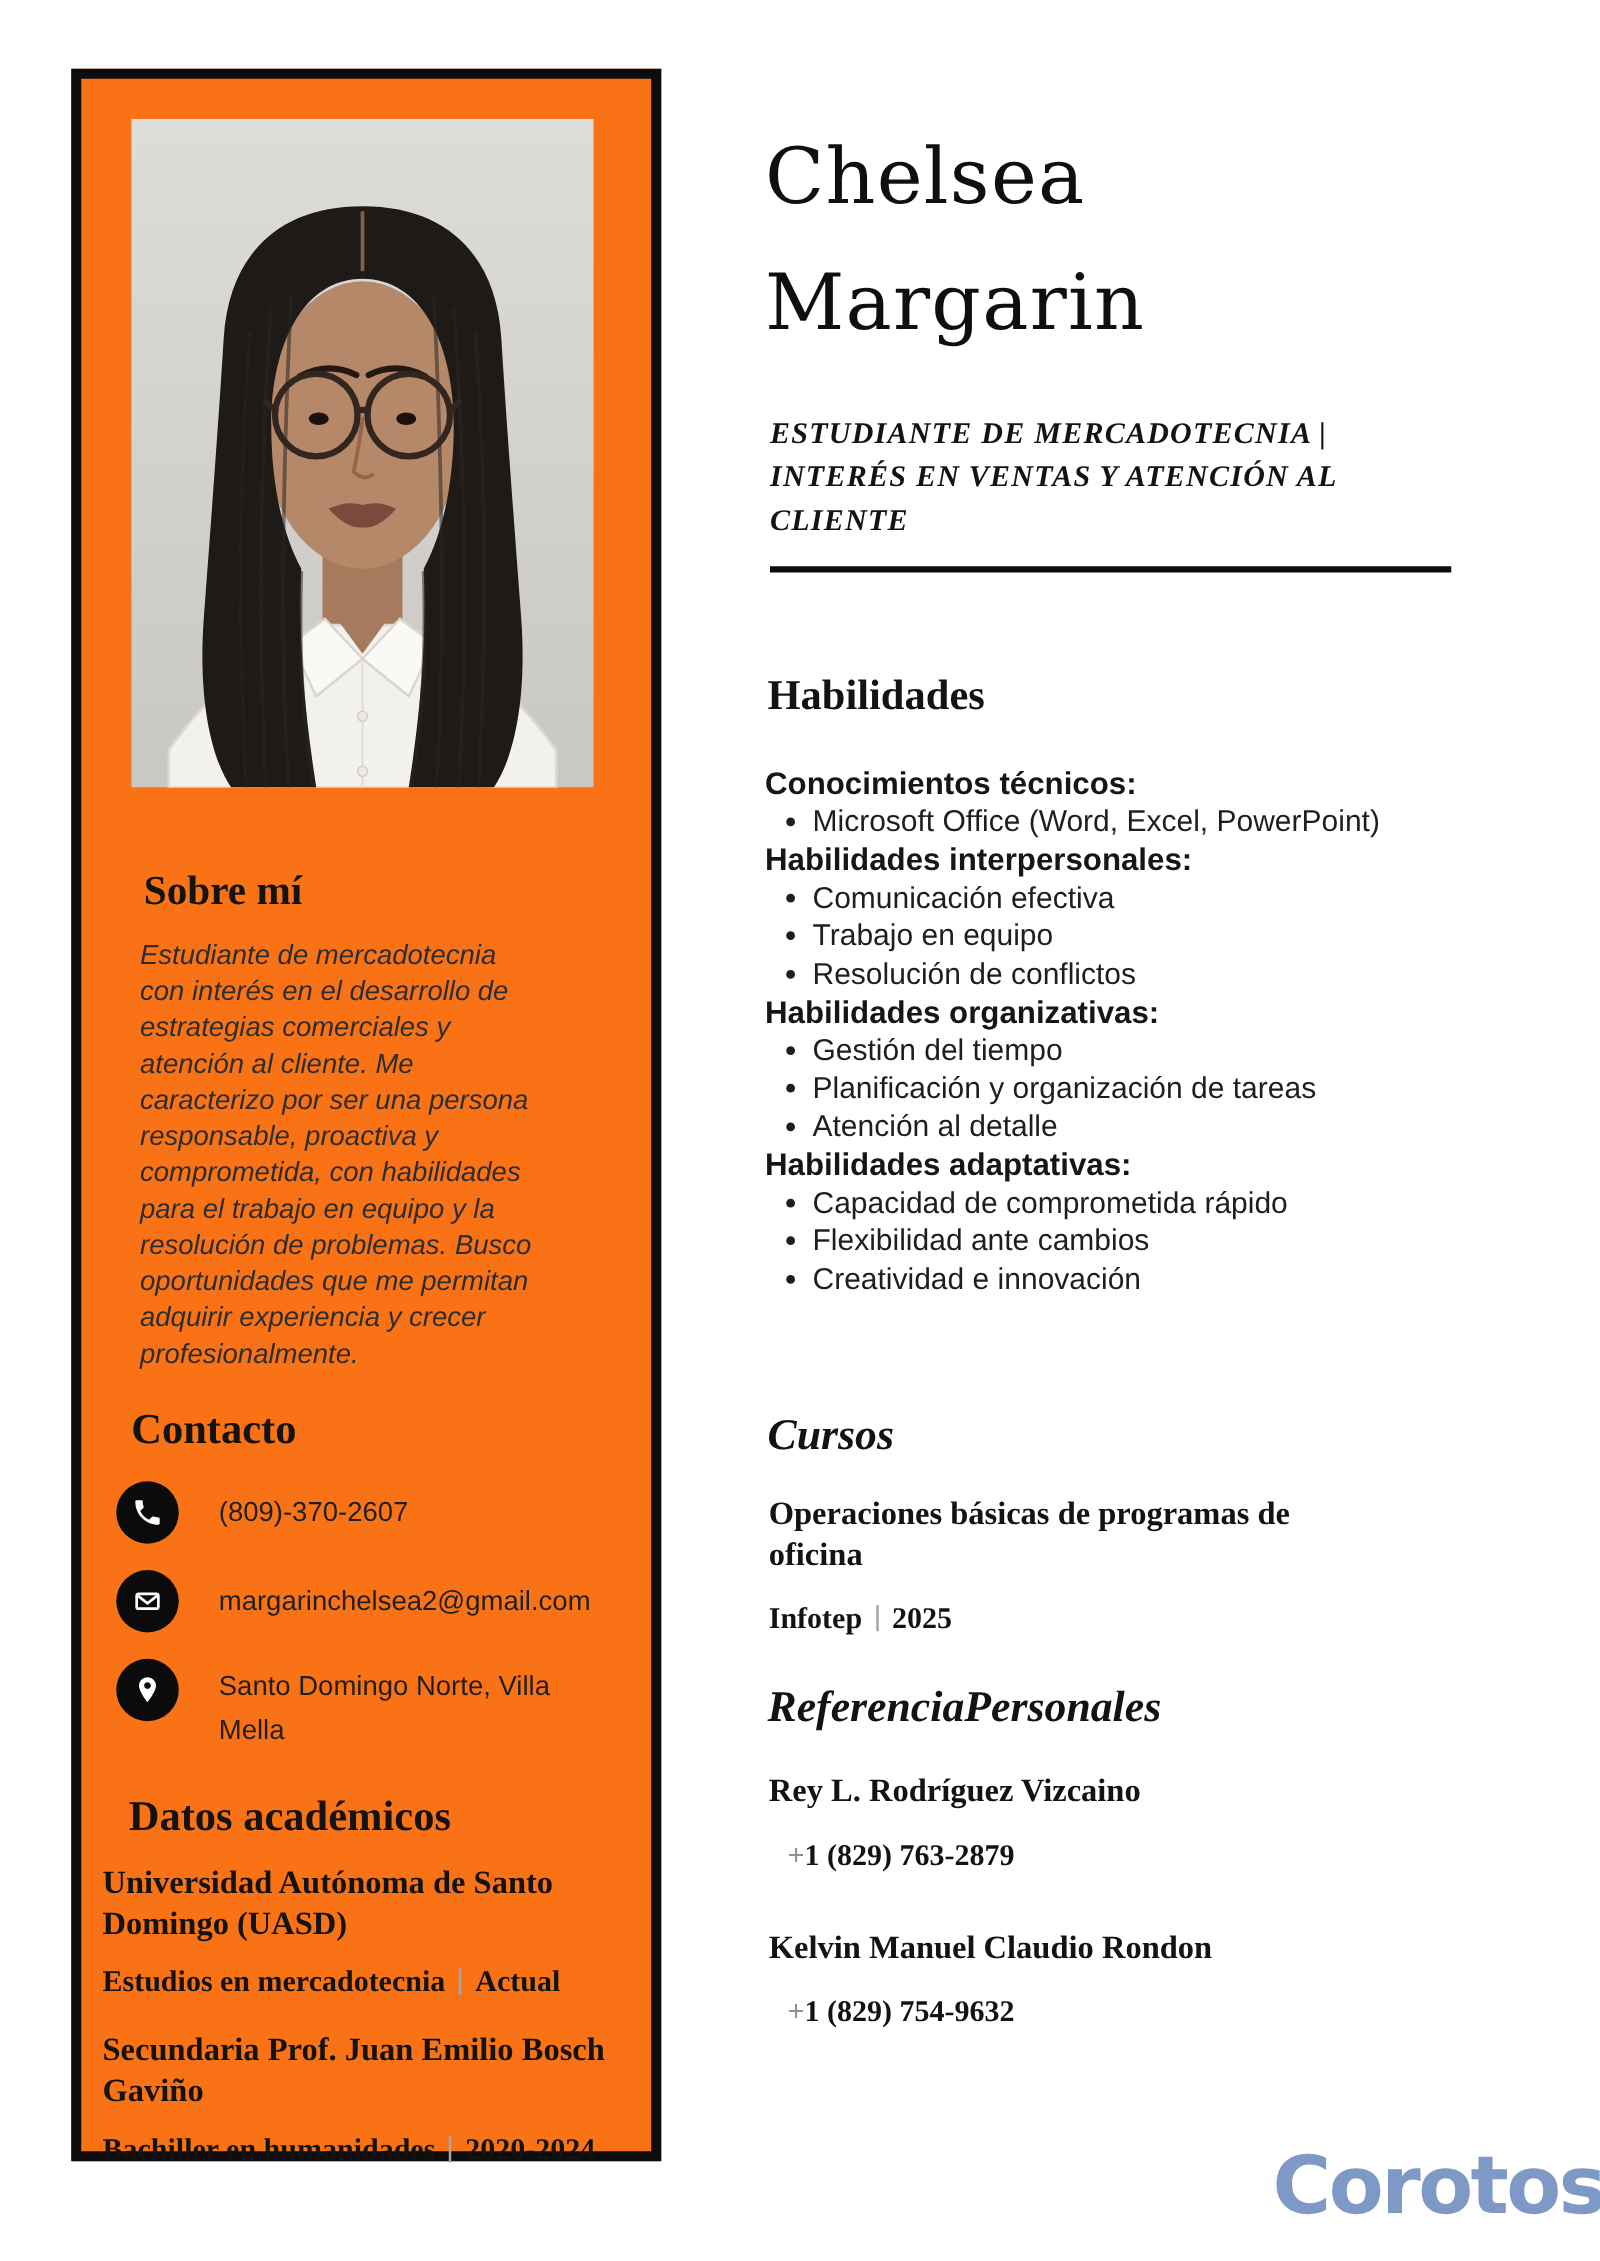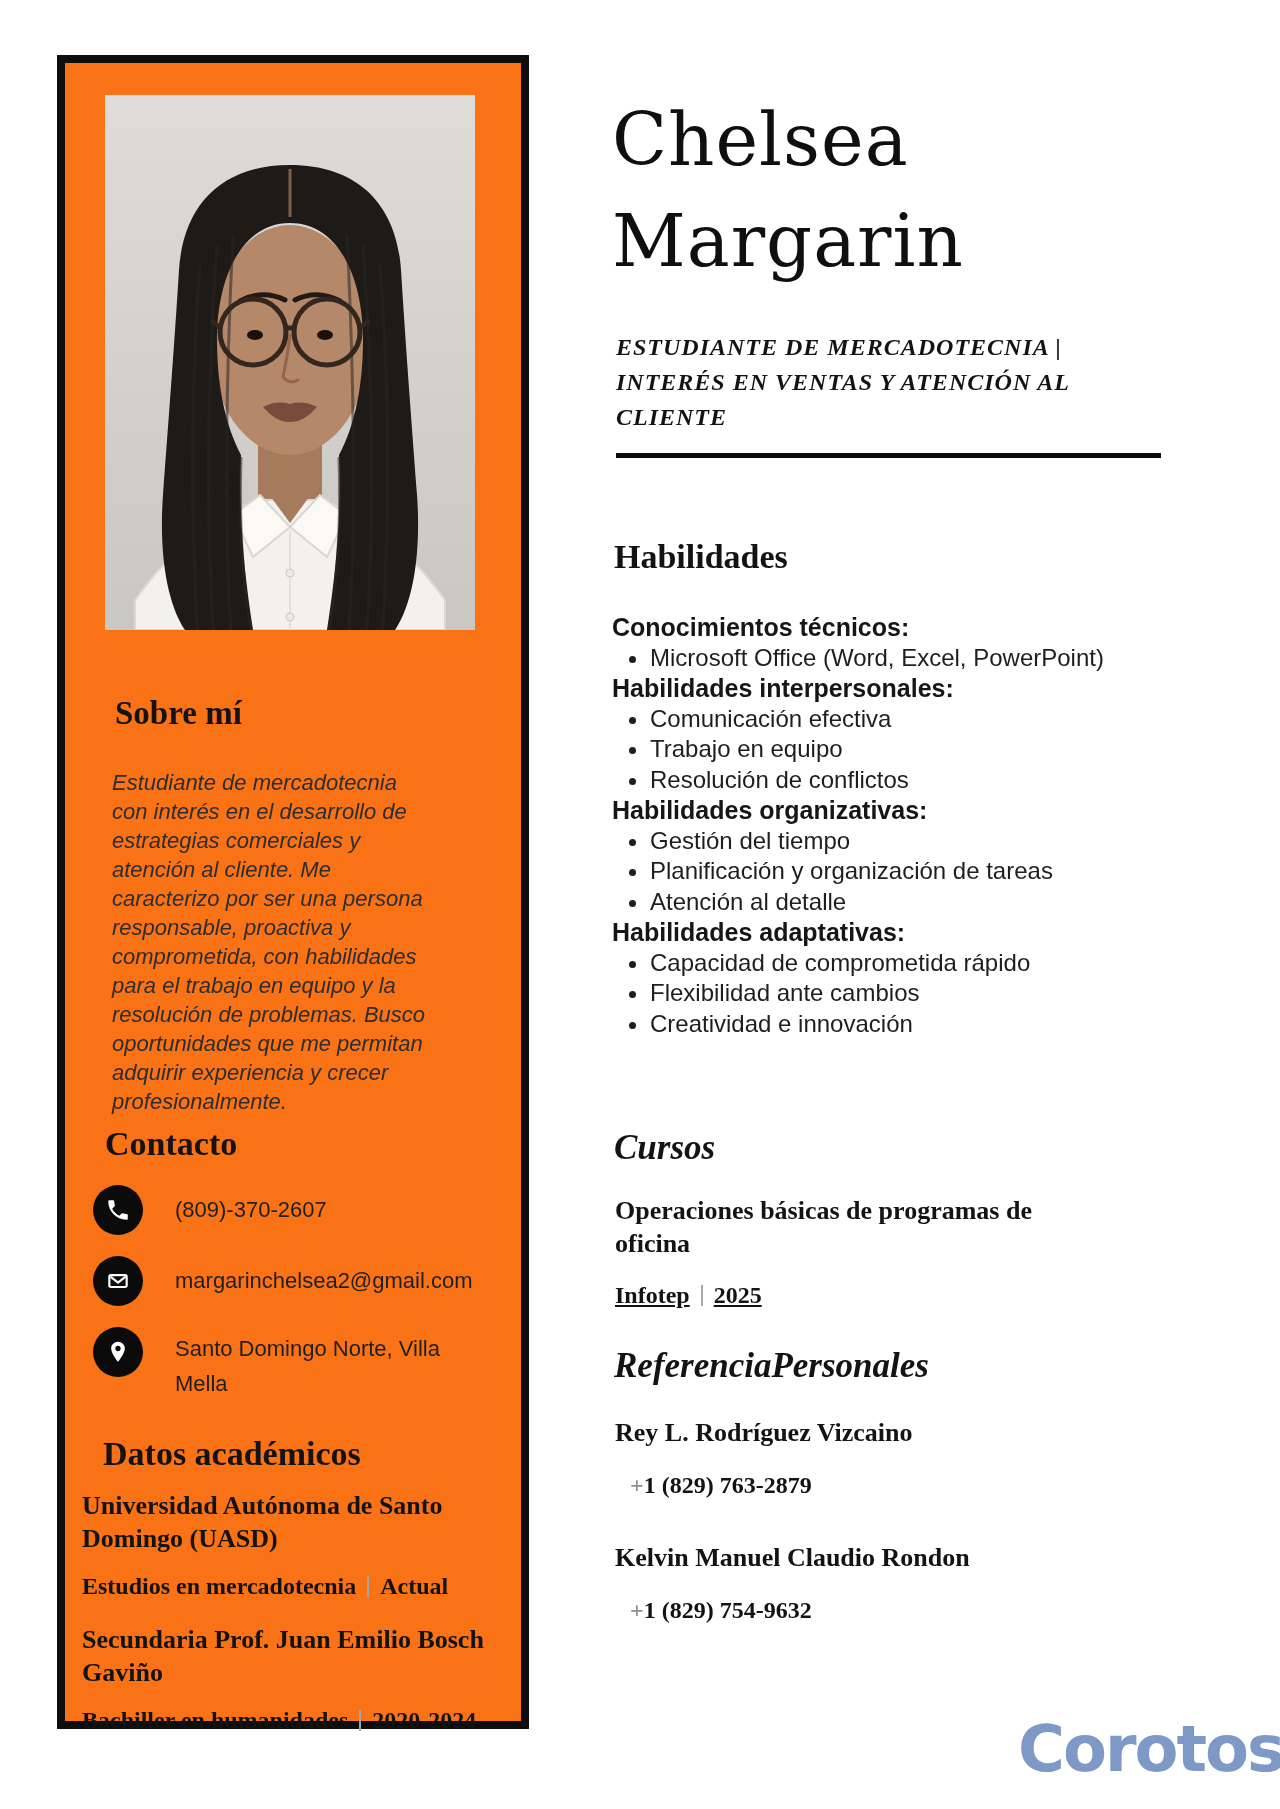--- a/index.html
+++ b/index.html
@@ -24,21 +24,20 @@
     width:370px; height:535px; display:block;
   }
   .about-title {
     position:absolute; left:50px; top:632px;
     font:700 33px "Liberation Serif", serif; color:#131313;
   }
   .about-text {
     position:absolute; left:47px; top:686px; width:322px;
     font:italic 400 22px/29px "Liberation Sans", sans-serif;
     color:#2d2d2d;
-    margin-top:19px;
   }
   .contact-title {
     position:absolute; left:40px; top:1062px;
     font:700 34px "Liberation Serif", serif; color:#131313;
   }
   .contact-list {
     position:absolute; left:28px; top:1122px;
     display:flex; flex-direction:column; gap:21px; width:400px;
   }
   .contact-row { display:flex; align-items:flex-start; gap:32px; min-height:50px; }
@@ -59,21 +58,21 @@
 
   .vdiv {
     display:inline-block; width:2px; height:21px;
     background:#a6a6a6; margin:0 11px; vertical-align:-3px;
   }
 
   
   .name-block {
     position:absolute; left:612px; top:90px;
     font-family:"DejaVu Serif", serif;
-    font-size:72px; line-height:101px; letter-spacing:1px;
+    font-size:62px; line-height:101px; letter-spacing:1px;
     color:#0f0f0f;
   }
   .tagline {
     position:absolute; left:616px; top:330px; width:505px;
     font:italic 700 24px/35px "Liberation Serif", serif;
     letter-spacing:1px; color:#131313;
   }
   .rule { position:absolute; left:616px; top:453px; width:545px; height:5px; background:#0c0c0c; }
 
   .skills-title {
@@ -89,21 +88,21 @@
     position:absolute; left:614px;
     font:italic 700 35px "Liberation Serif", serif; color:#131313;
   }
   .cursos-title { top:1128px; }
   .refs-title  { top:1346px;text-align:center; }
 
   .course-name {
     position:absolute; left:615px; top:1194px; width:462px;
     font:700 26px/33px "Liberation Serif", serif; color:#131313;
   }
-  .course-meta { position:absolute; left:615px; top:1282px; font:700 24px "Liberation Serif", serif; color:#131313;text-decoration:underline; }
+  .course-meta { position:absolute; left:615px; top:1282px; font:700 24px "Liberation Serif", serif; color:#131313; }
 
   .ref-name { position:absolute; left:615px; font:700 26px "Liberation Serif", serif; color:#131313; }
   .ref-phone { position:absolute; left:615px; font:700 24px "Liberation Serif", serif; color:#131313;margin-left:15px; }
   .ref-phone::first-letter { color:#8f8f8f; }
   .ref-name.r0 { top:1418px; } .ref-phone.p0 { top:1472px; }
   .ref-name.r1 { top:1543px; } .ref-phone.p1 { top:1597px; }
 
   .brand {
     position:absolute; left:1018px; top:1712px;
     font:700 64px "DejaVu Sans", sans-serif;

